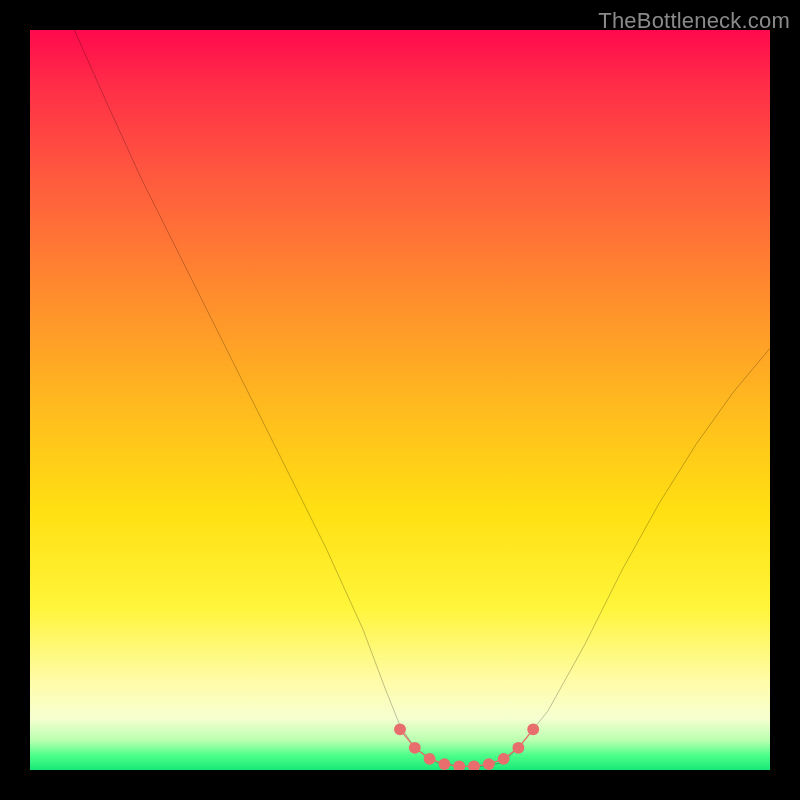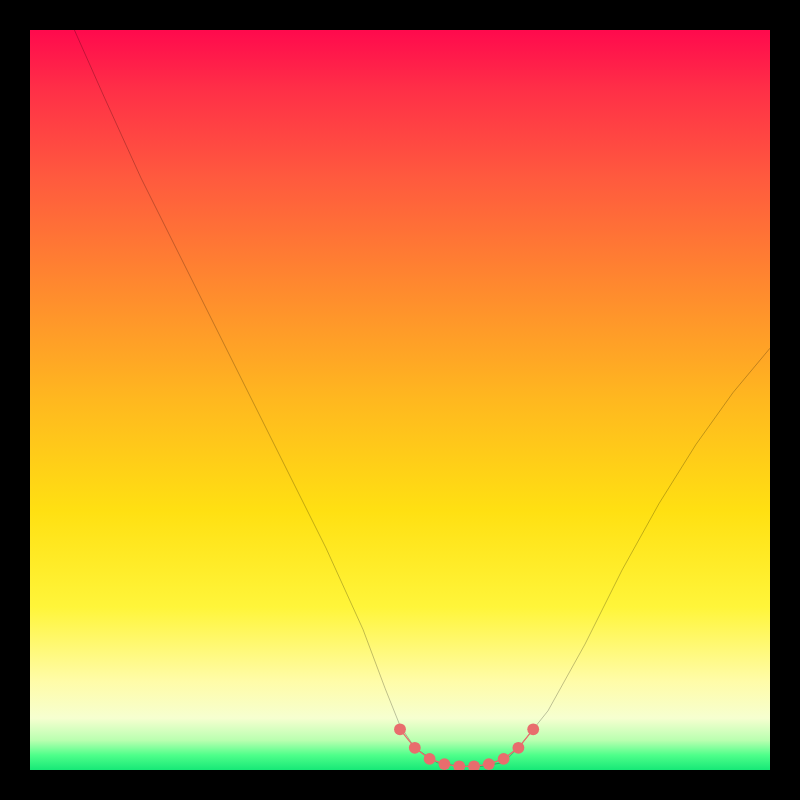--- a/index.html
+++ b/index.html
@@ -89,13 +89,14 @@
             <circle cx="60" cy="0.5" r="0.8" fill="#e86d6d"></circle>
             <circle cx="62" cy="0.8" r="0.8" fill="#e86d6d"></circle>
             <circle cx="64" cy="1.5" r="0.8" fill="#e86d6d"></circle>
             <circle cx="66" cy="3" r="0.8" fill="#e86d6d"></circle>
             <circle cx="68" cy="5.5" r="0.8" fill="#e86d6d"></circle>
           </g>
       </g>
     </svg>
   </div>
 
+  <div class="watermark">TheBottleneck.com</div>
 </div>
 
 </body></html>

